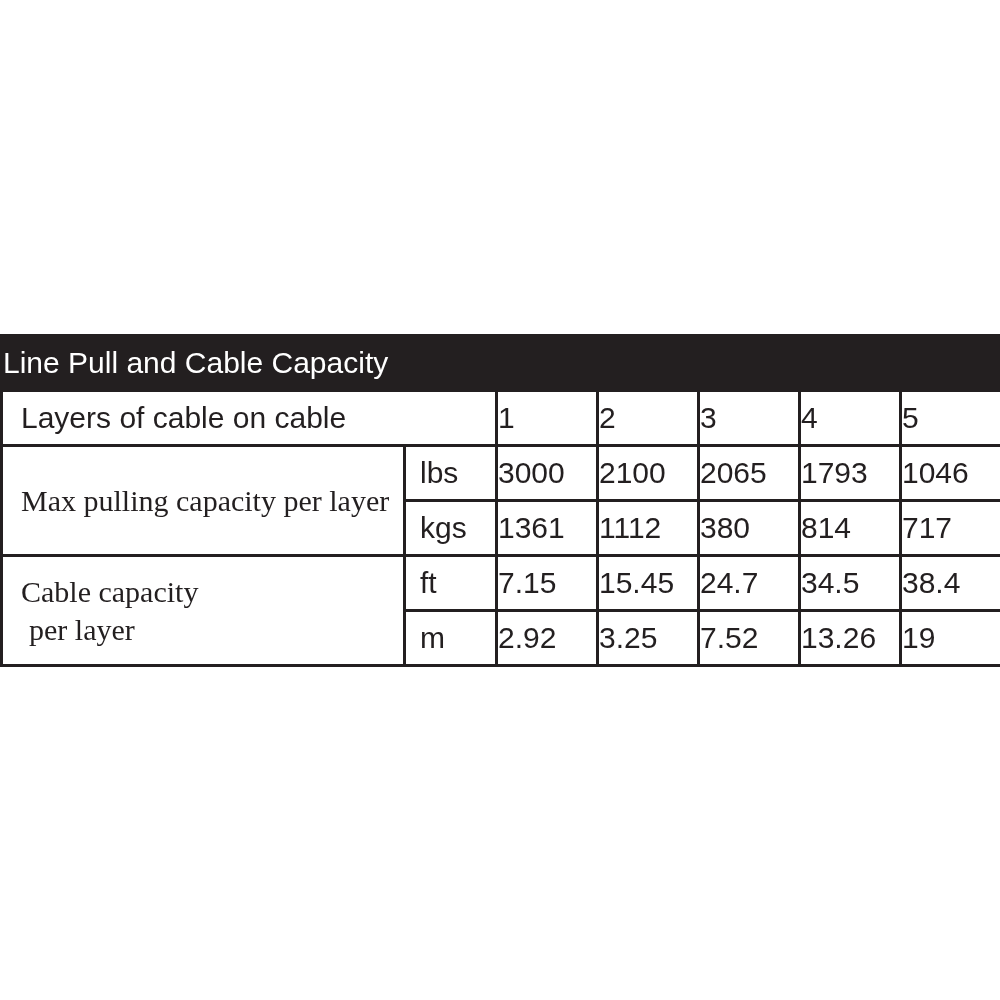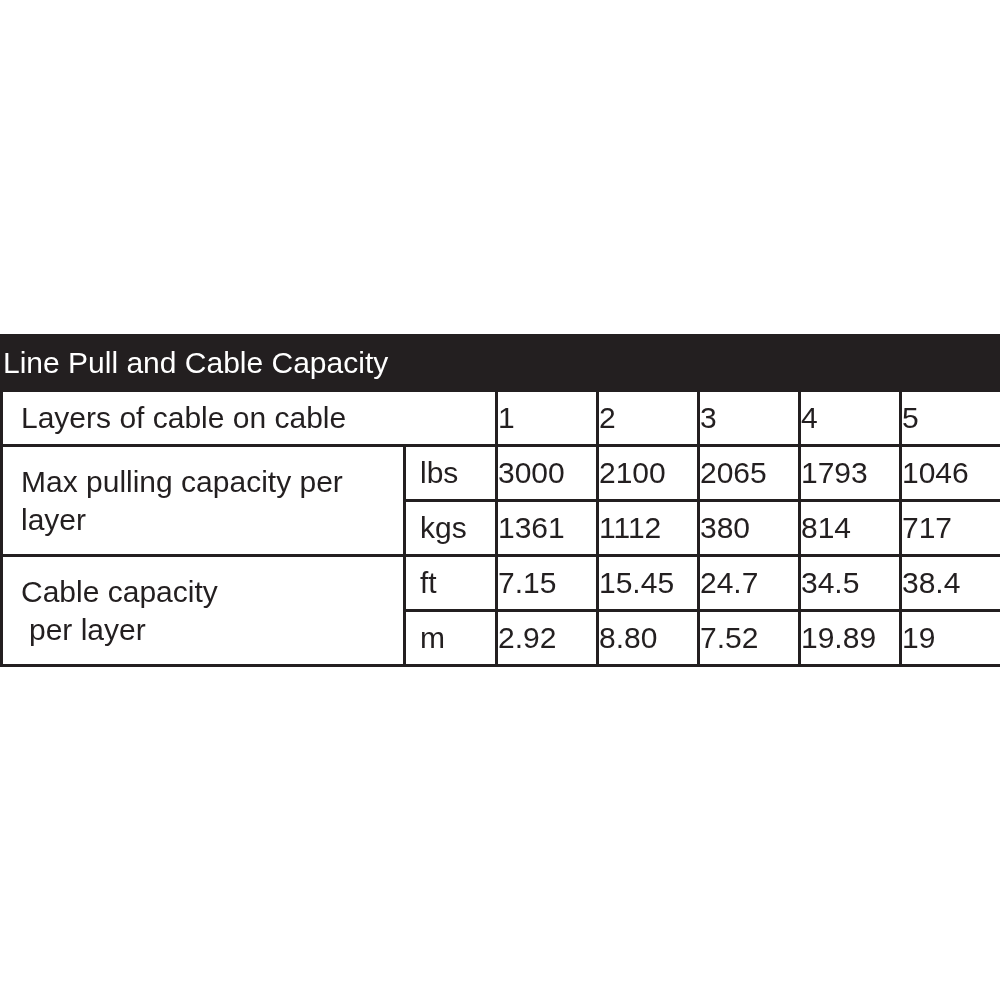--- a/index.html
+++ b/index.html
@@ -65,20 +65,21 @@
     font-size: 25px;
   }
 
   .num {
     text-align: center;
     font-size: 27px;
   }
 
   .tall2 {
     height: 104px;
+    font-family: Liberation Serif, serif;
   }
 
   .indent2 {
     display: block;
     padding-left: 8px;
   }
 </style>
 </head>
 <body>
 
@@ -138,20 +139,20 @@
         <td class="num">7.15</td>
         <td class="num">15.45</td>
         <td class="num">24.7</td>
         <td class="num">34.5</td>
         <td class="num">38.4</td>
       </tr>
 
       <tr>
         <td class="unit">m</td>
         <td class="num">2.92</td>
-        <td class="num">8.80</td>
+        <td class="num">3.25</td>
         <td class="num">7.52</td>
-        <td class="num">19.89</td>
+        <td class="num">13.26</td>
         <td class="num">19</td>
       </tr>
     </tbody>
   </table>
 </div>
 
 </body></html>

